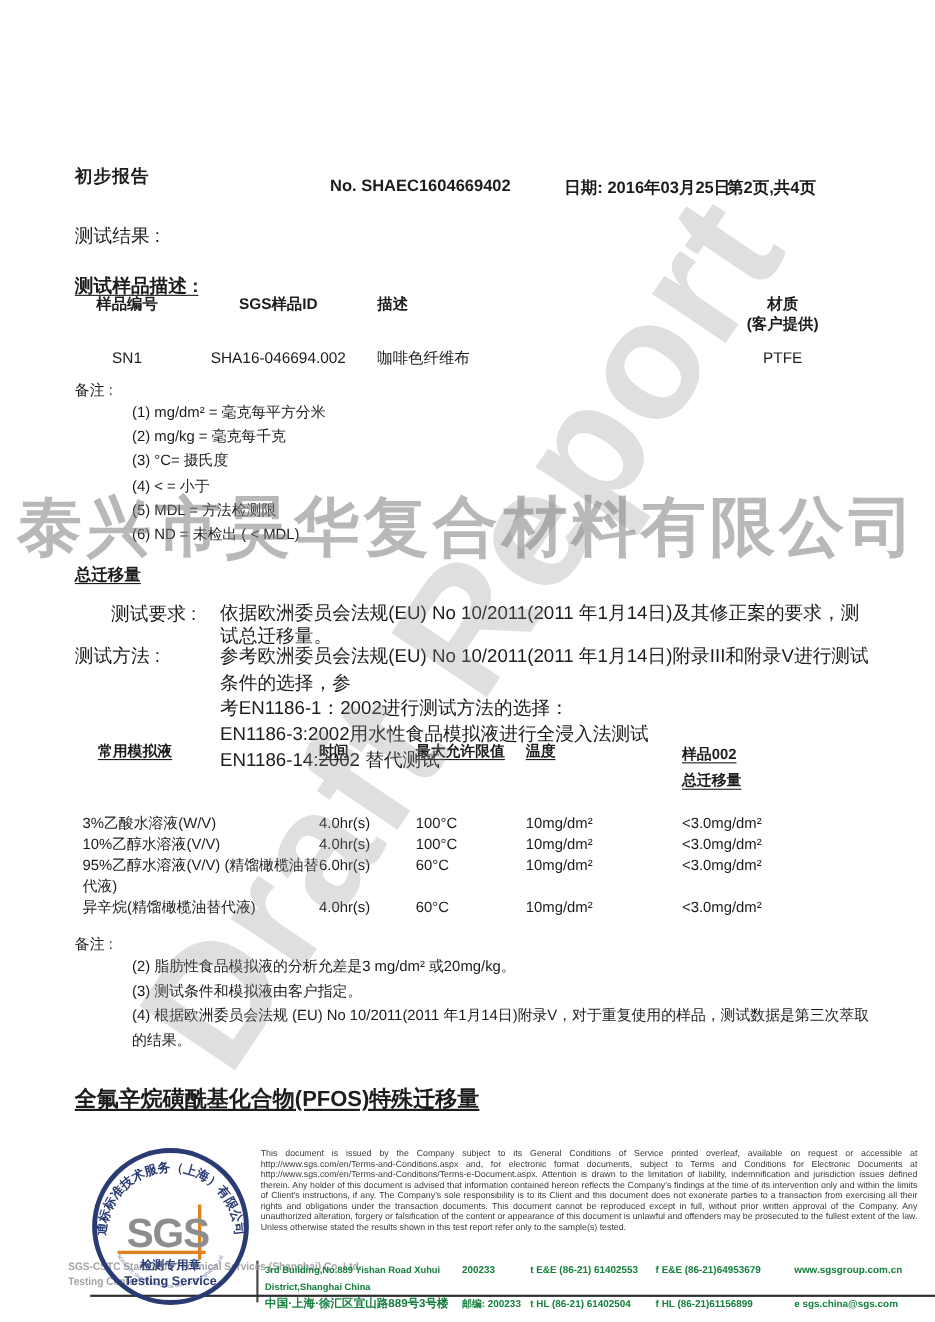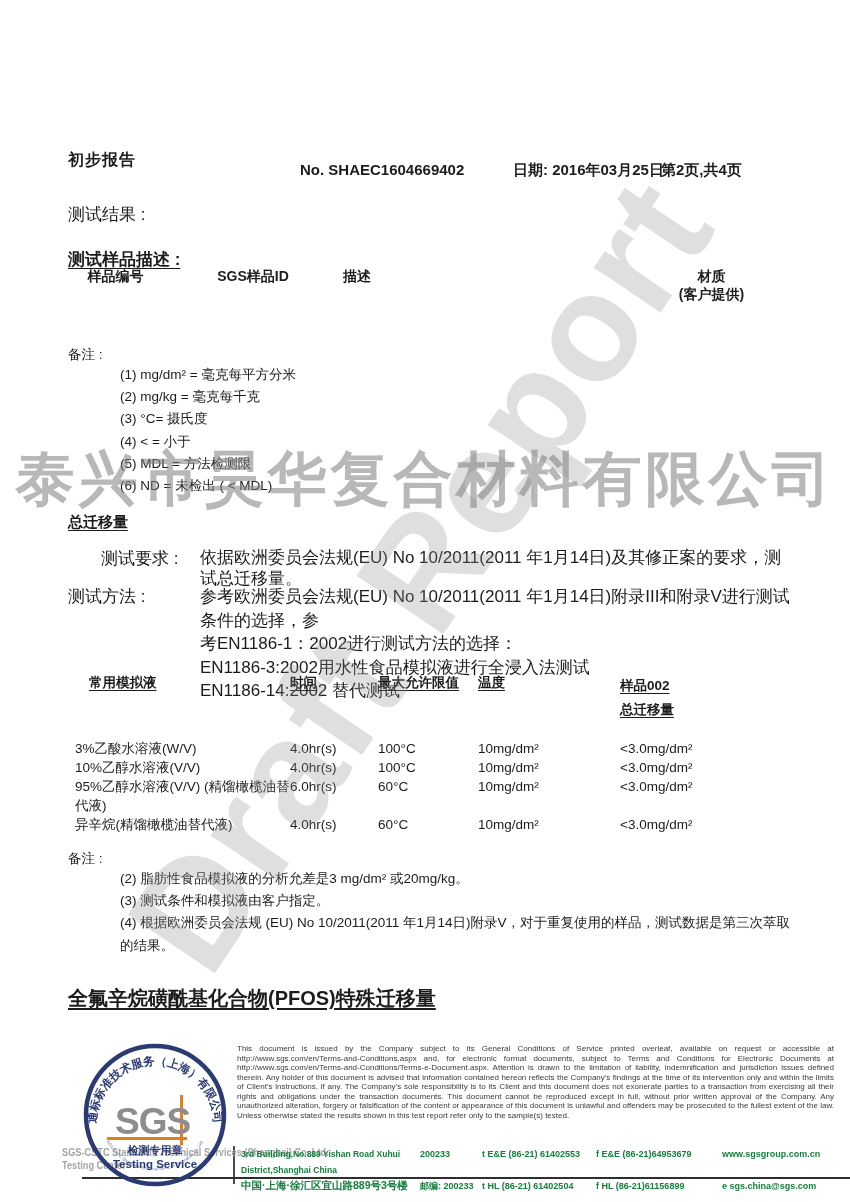--- a/index.html
+++ b/index.html
@@ -101,20 +101,26 @@
 
   <div class="abs sample-table">
     <div class="sample-grid sample-head">
       <div class="c">样品编号</div>
       <div class="c">SGS样品ID</div>
       <div class="l">描述</div>
       <div class="c">
         <div>材质</div>
         <div>(客户提供)</div>
       </div>
+    </div>
+    <div class="sample-grid sample-row">
+      <div class="c">SN1</div>
+      <div class="c">SHA16-046694.002</div>
+      <div class="l">咖啡色纤维布</div>
+      <div class="c">PTFE</div>
     </div>
   </div>
 
   <div class="abs remark1">
     <div class="remark-label">备注 :</div>
     <div class="remark-items">
       <div>(1) mg/dm² = 毫克每平方分米</div>
       <div>(2) mg/kg = 毫克每千克</div>
       <div>(3) °C= 摄氏度</div>
       <div>(4) &lt; = 小于</div>

